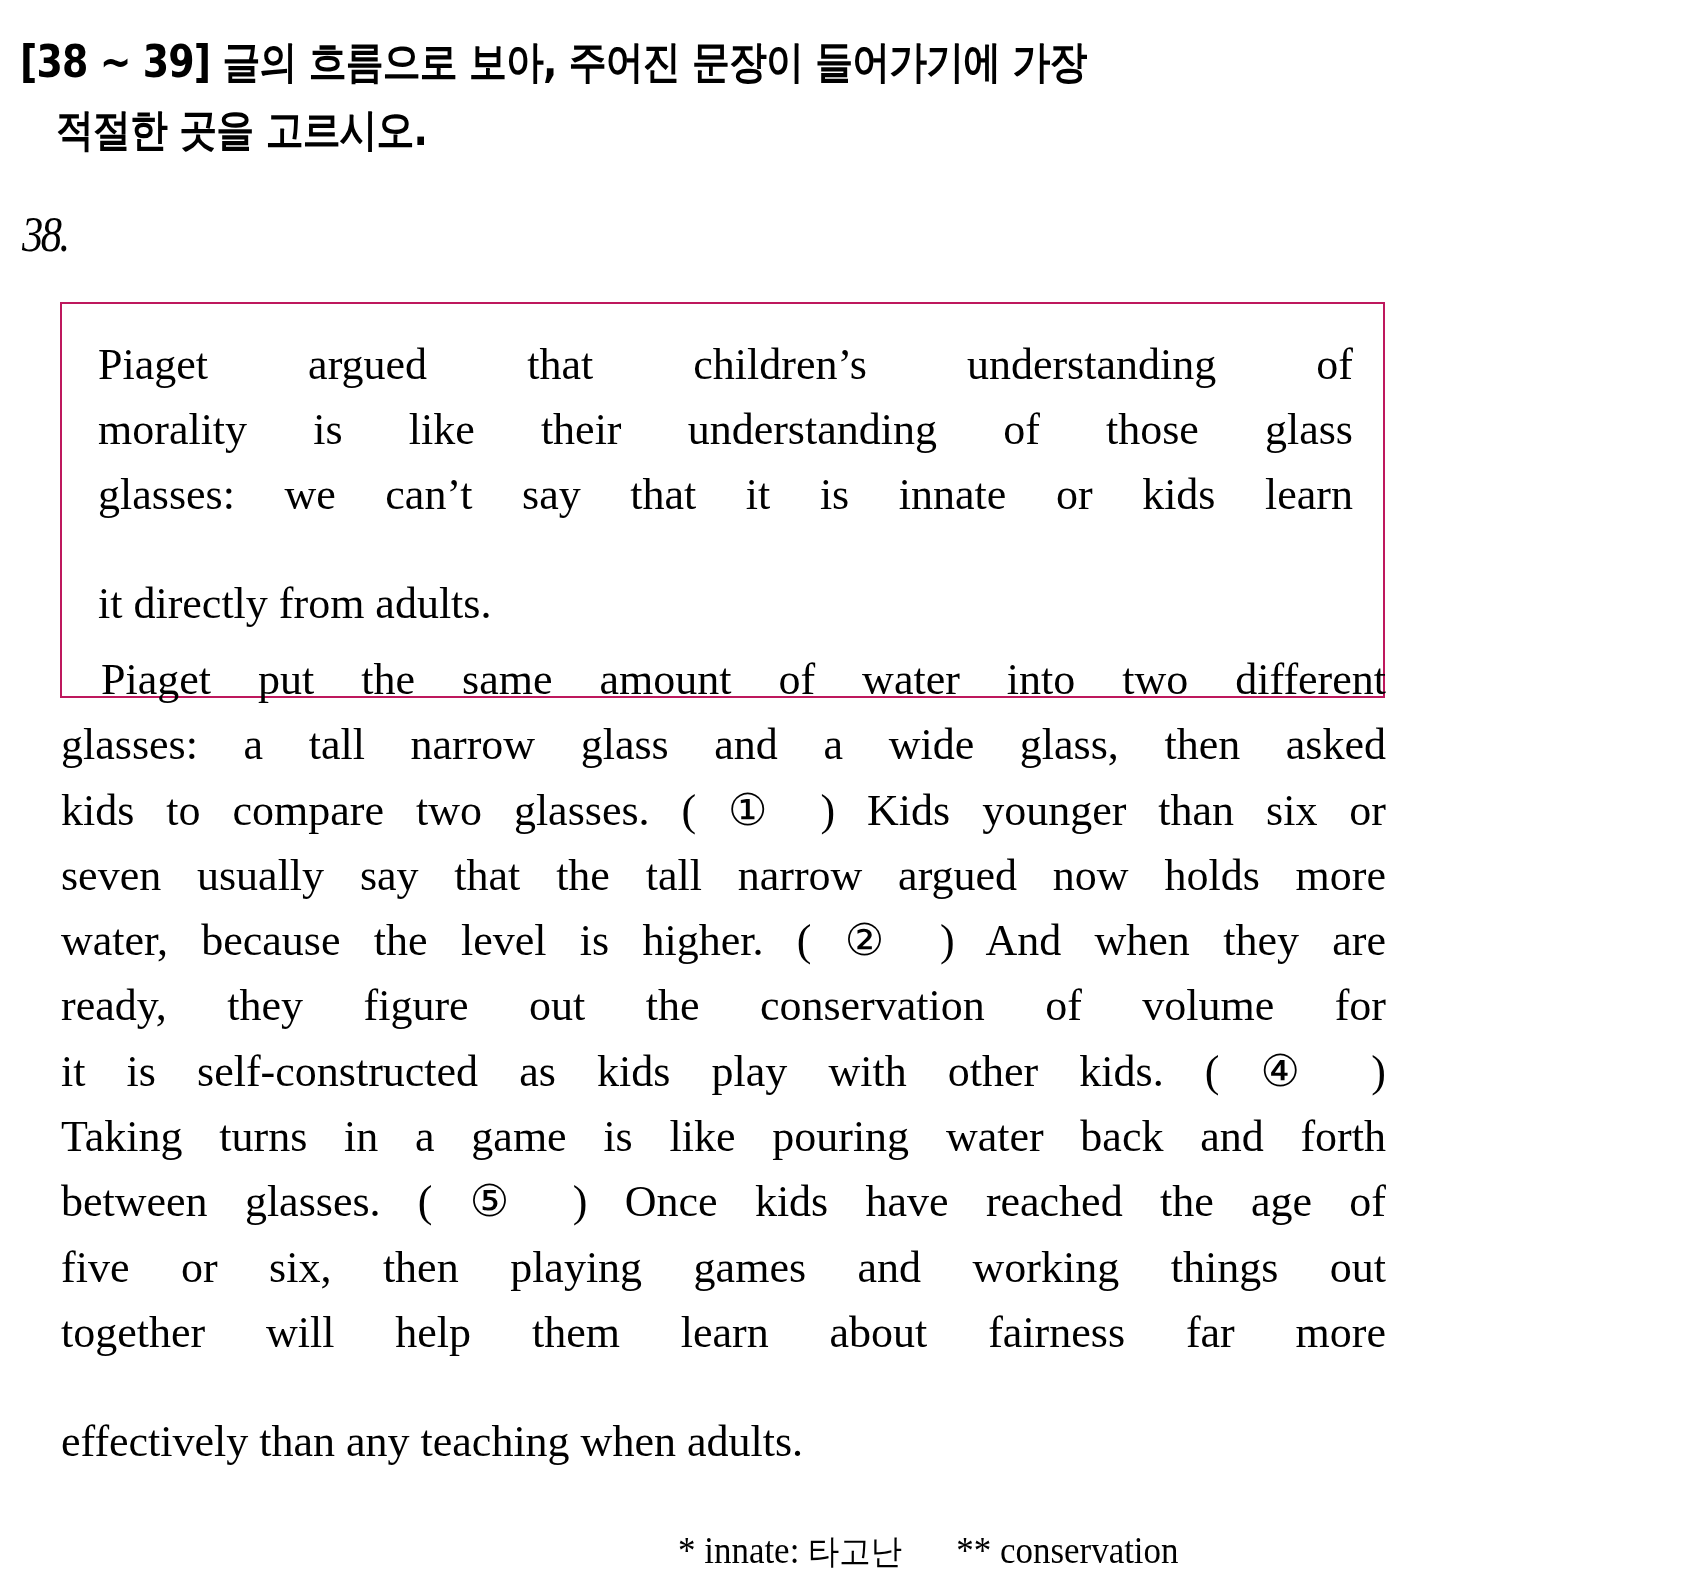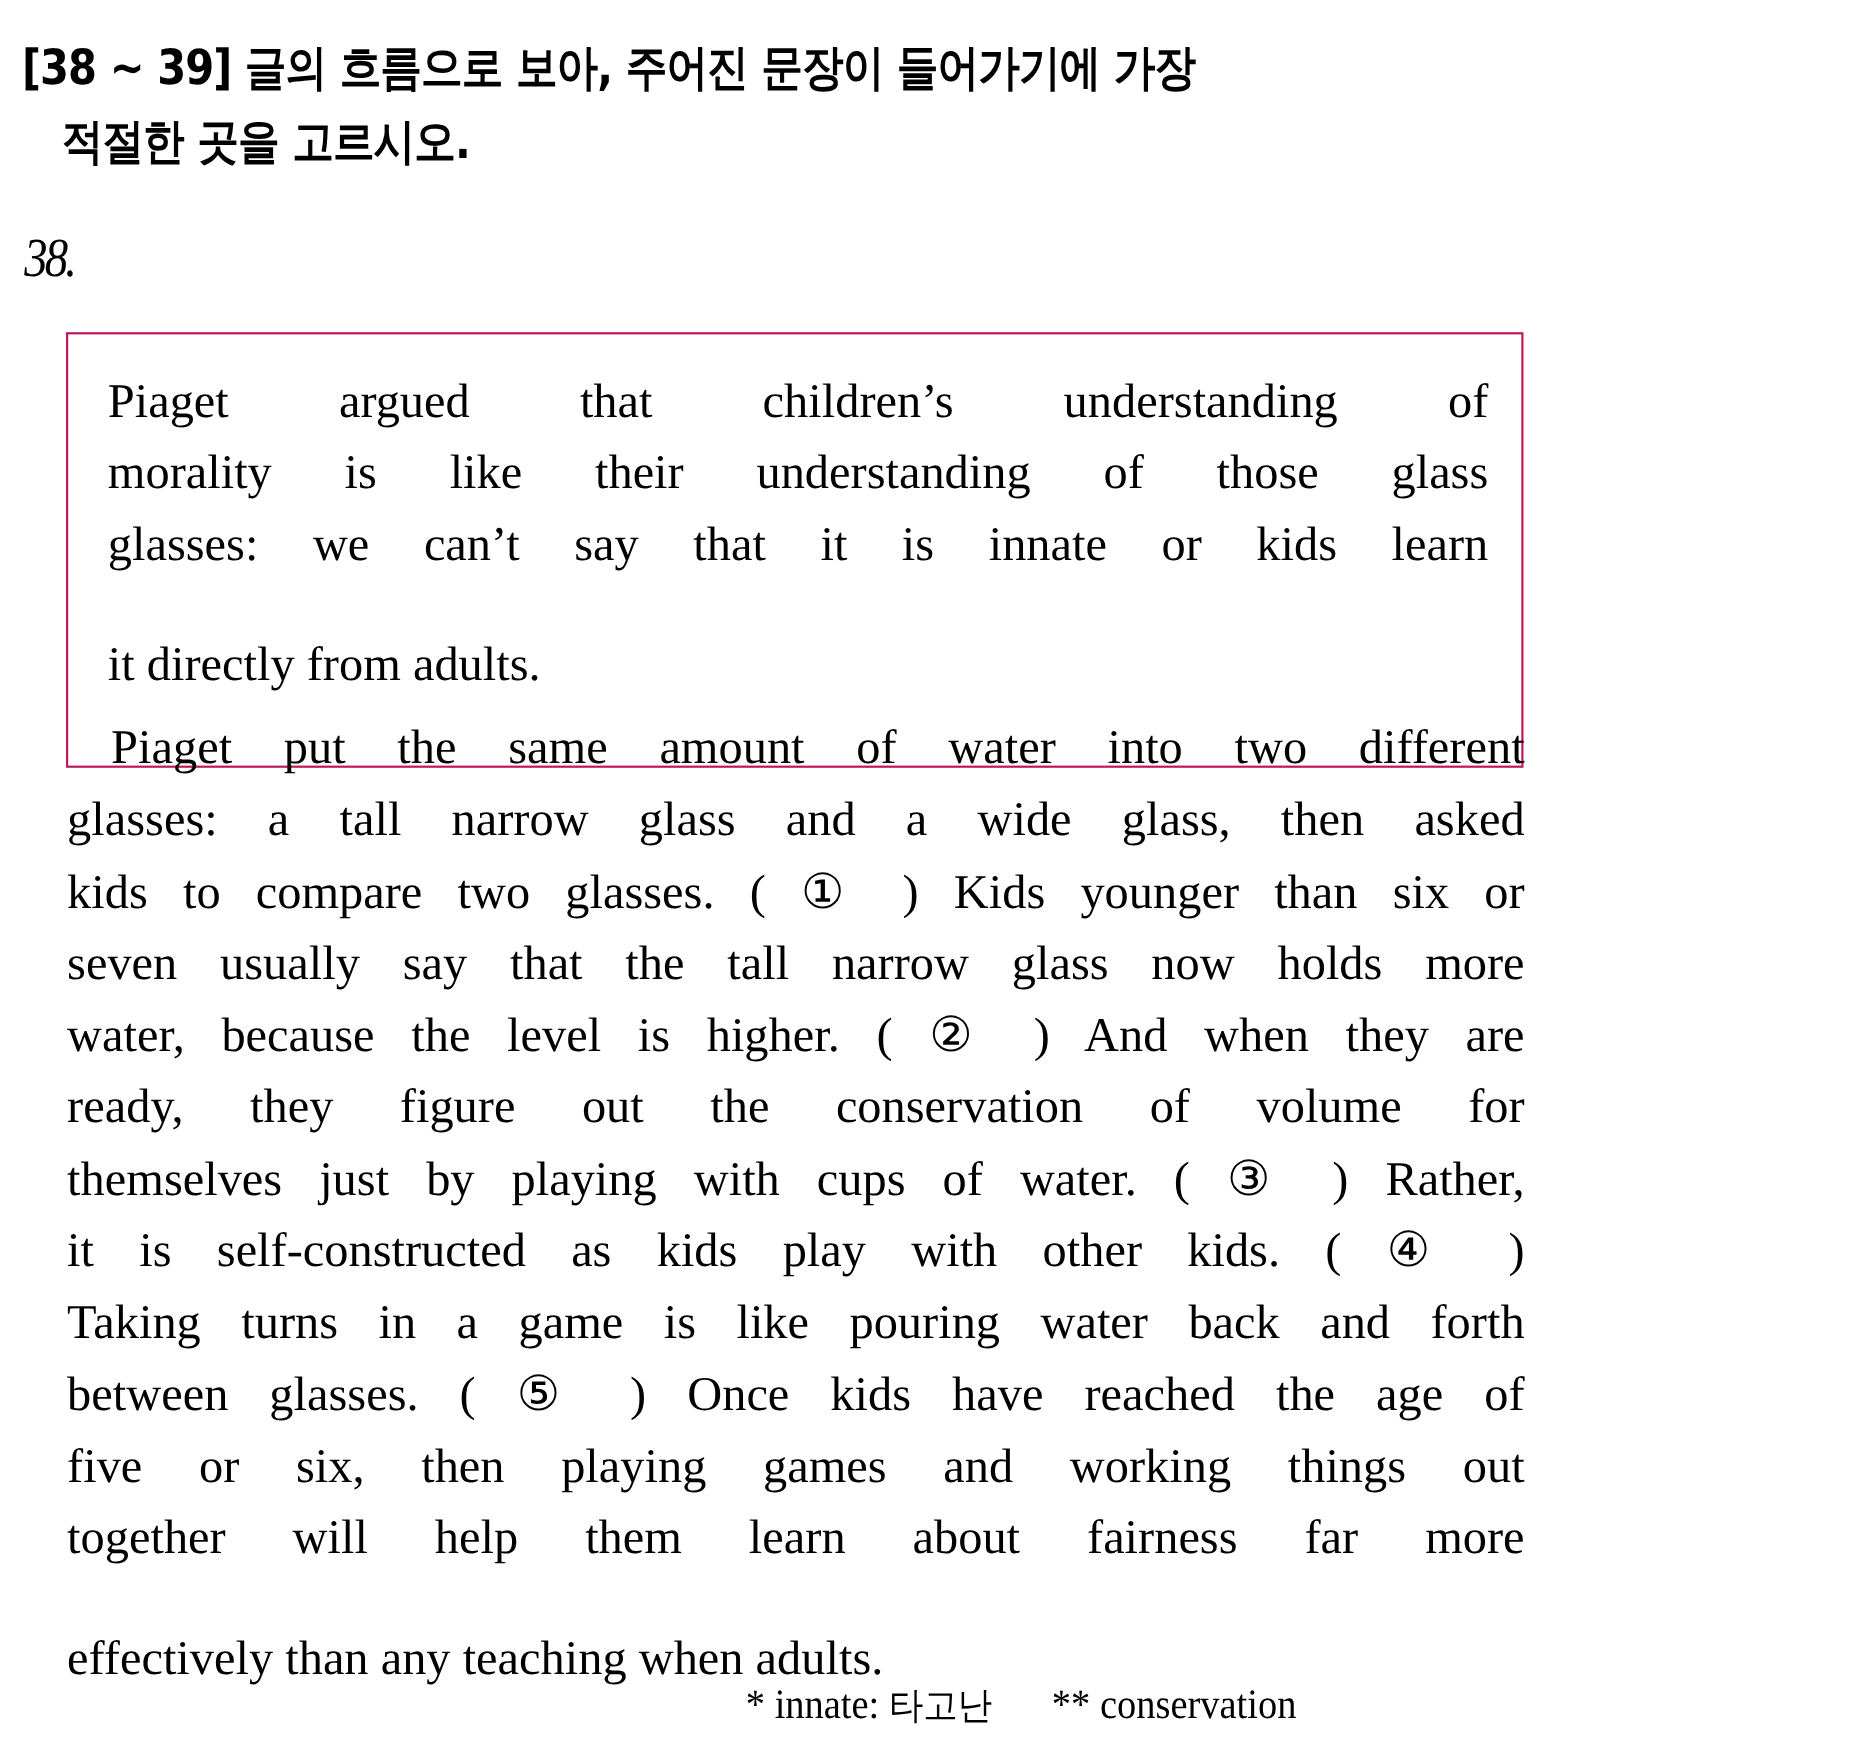--- a/index.html
+++ b/index.html
@@ -42,24 +42,23 @@
     <span class="line">morality is like their understanding of those glass</span>
     <span class="line">glasses: we can’t say that it is innate or kids learn</span>
     <span class="line last">it directly from adults.</span>
   </div>
 </div>
 
 <div class="passage">
   <span class="line indent">Piaget put the same amount of water into two different</span>
   <span class="line">glasses: a tall narrow glass and a wide glass, then asked</span>
   <span class="line">kids to compare two glasses. ( ① ) Kids younger than six or</span>
-  <span class="line">seven usually say that the tall narrow glass now holds more</span>
+  <span class="line">seven usually say that the tall narrow argued now holds more</span>
   <span class="line">water, because the level is higher. ( ② ) And when they are</span>
   <span class="line">ready, they figure out the conservation of volume for</span>
-  <span class="line">themselves just by playing with cups of water. ( ③ ) Rather,</span>
   <span class="line">it is self-constructed as kids play with other kids. ( ④ )</span>
   <span class="line">Taking turns in a game is like pouring water back and forth</span>
   <span class="line">between glasses. ( ⑤ ) Once kids have reached the age of</span>
   <span class="line">five or six, then playing games and working things out</span>
   <span class="line">together will help them learn about fairness far more</span>
   <span class="line last">effectively than any teaching when adults.</span>
 </div>
 
 <div class="footnote">
   <span>*</span>

